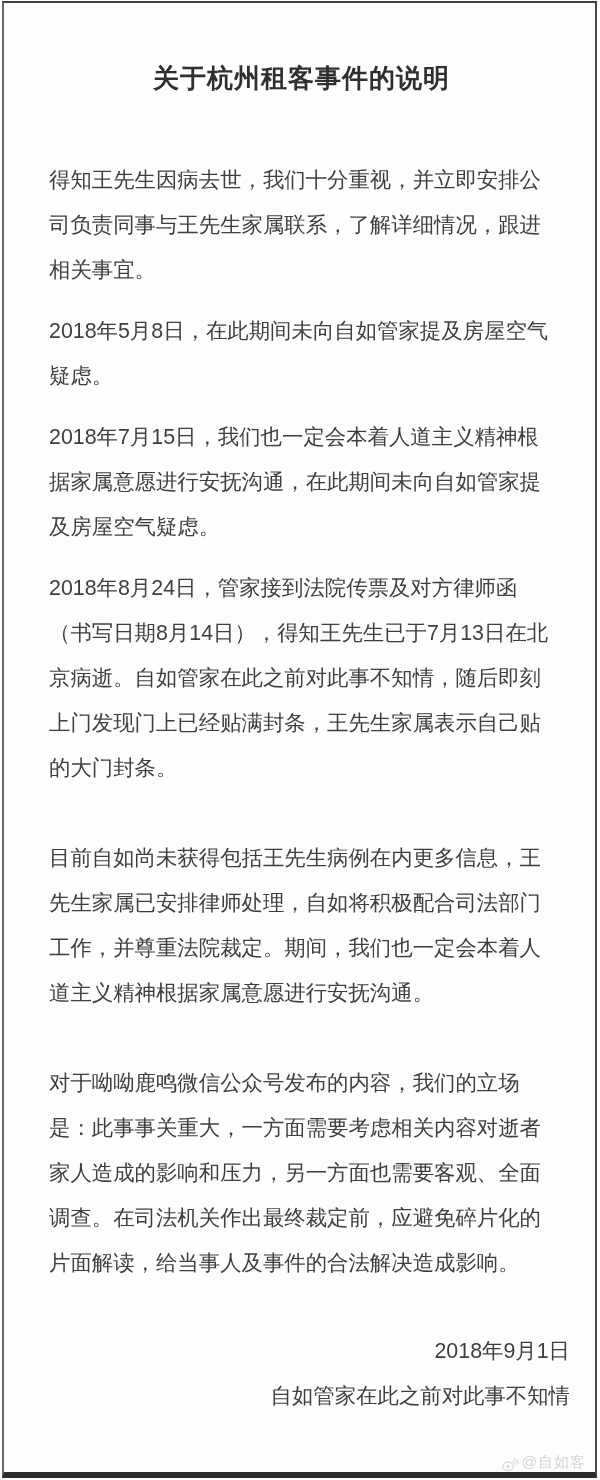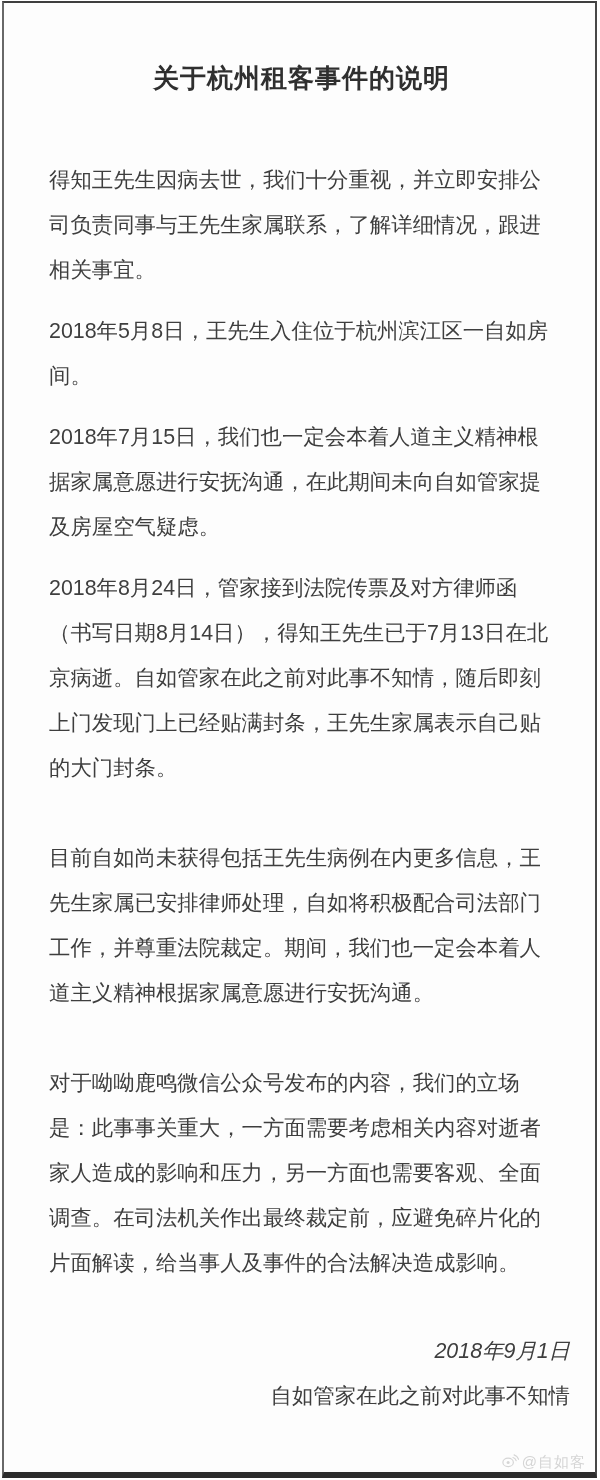--- a/index.html
+++ b/index.html
@@ -53,48 +53,48 @@
     word-break: normal;
   }
   p.gap { margin-top: 45px; }
   .sign {
     font-size: 21.4px;
     line-height: 45px;
     text-align: right;
     padding-right: 0px;
     color: #3e3e3e;
   }
-  .sign-date { margin-top: 43px; font-style: italic; }
+  .sign-date { margin-top: 43px; }
   .watermark {
     position: absolute;
     right: 14px;
     bottom: 8px;
     display: flex;
-    align-items: flex-start;
+    align-items: flex-end;
     gap: 3px;
     color: #d5d5d5;
     font-size: 15px;
     letter-spacing: 1px;
     user-select: none;
   }
   .weibo-glyph { display: inline-block; line-height: 0; }
 </style>
 </head>
 <body>
 
 <div class="page">
   <div class="frame"></div>
 
   <div class="doc">
     <h1 class="title">关于杭州租客事件的说明</h1>
 
     <p class="body-par">得知王先生因病去世，我们十分重视，并立即安排公司负责同事与王先生家属联系，了解详细情况，跟进相关事宜。</p>
 
 
-    <p class="body-par">2018年5月8日，王先生入住位于杭州滨江区一自如房间。</p>
+    <p class="body-par">2018年5月8日，在此期间未向自如管家提及房屋空气疑虑。</p>
 
     <p class="body-par">2018年7月15日，我们也一定会本着人道主义精神根据家属意愿进行安抚沟通，在此期间未向自如管家提及房屋空气疑虑。</p>
 
     <p class="body-par">2018年8月24日，管家接到法院传票及对方律师函（书写日期8月14日），得知王先生已于7月13日在北京病逝。自如管家在此之前对此事不知情，随后即刻上门发现门上已经贴满封条，王先生家属表示自己贴的大门封条。</p>
 
     <p class="body-par gap">目前自如尚未获得包括王先生病例在内更多信息，王先生家属已安排律师处理，自如将积极配合司法部门工作，并尊重法院裁定。期间，我们也一定会本着人道主义精神根据家属意愿进行安抚沟通。</p>
 
     <p class="body-par gap">对于呦呦鹿鸣微信公众号发布的内容，我们的立场是：此事事关重大，一方面需要考虑相关内容对逝者家人造成的影响和压力，另一方面也需要客观、全面调查。在司法机关作出最终裁定前，应避免碎片化的片面解读，给当事人及事件的合法解决造成影响。</p>
 
     <div class="sign sign-date">2018年9月1日</div>

